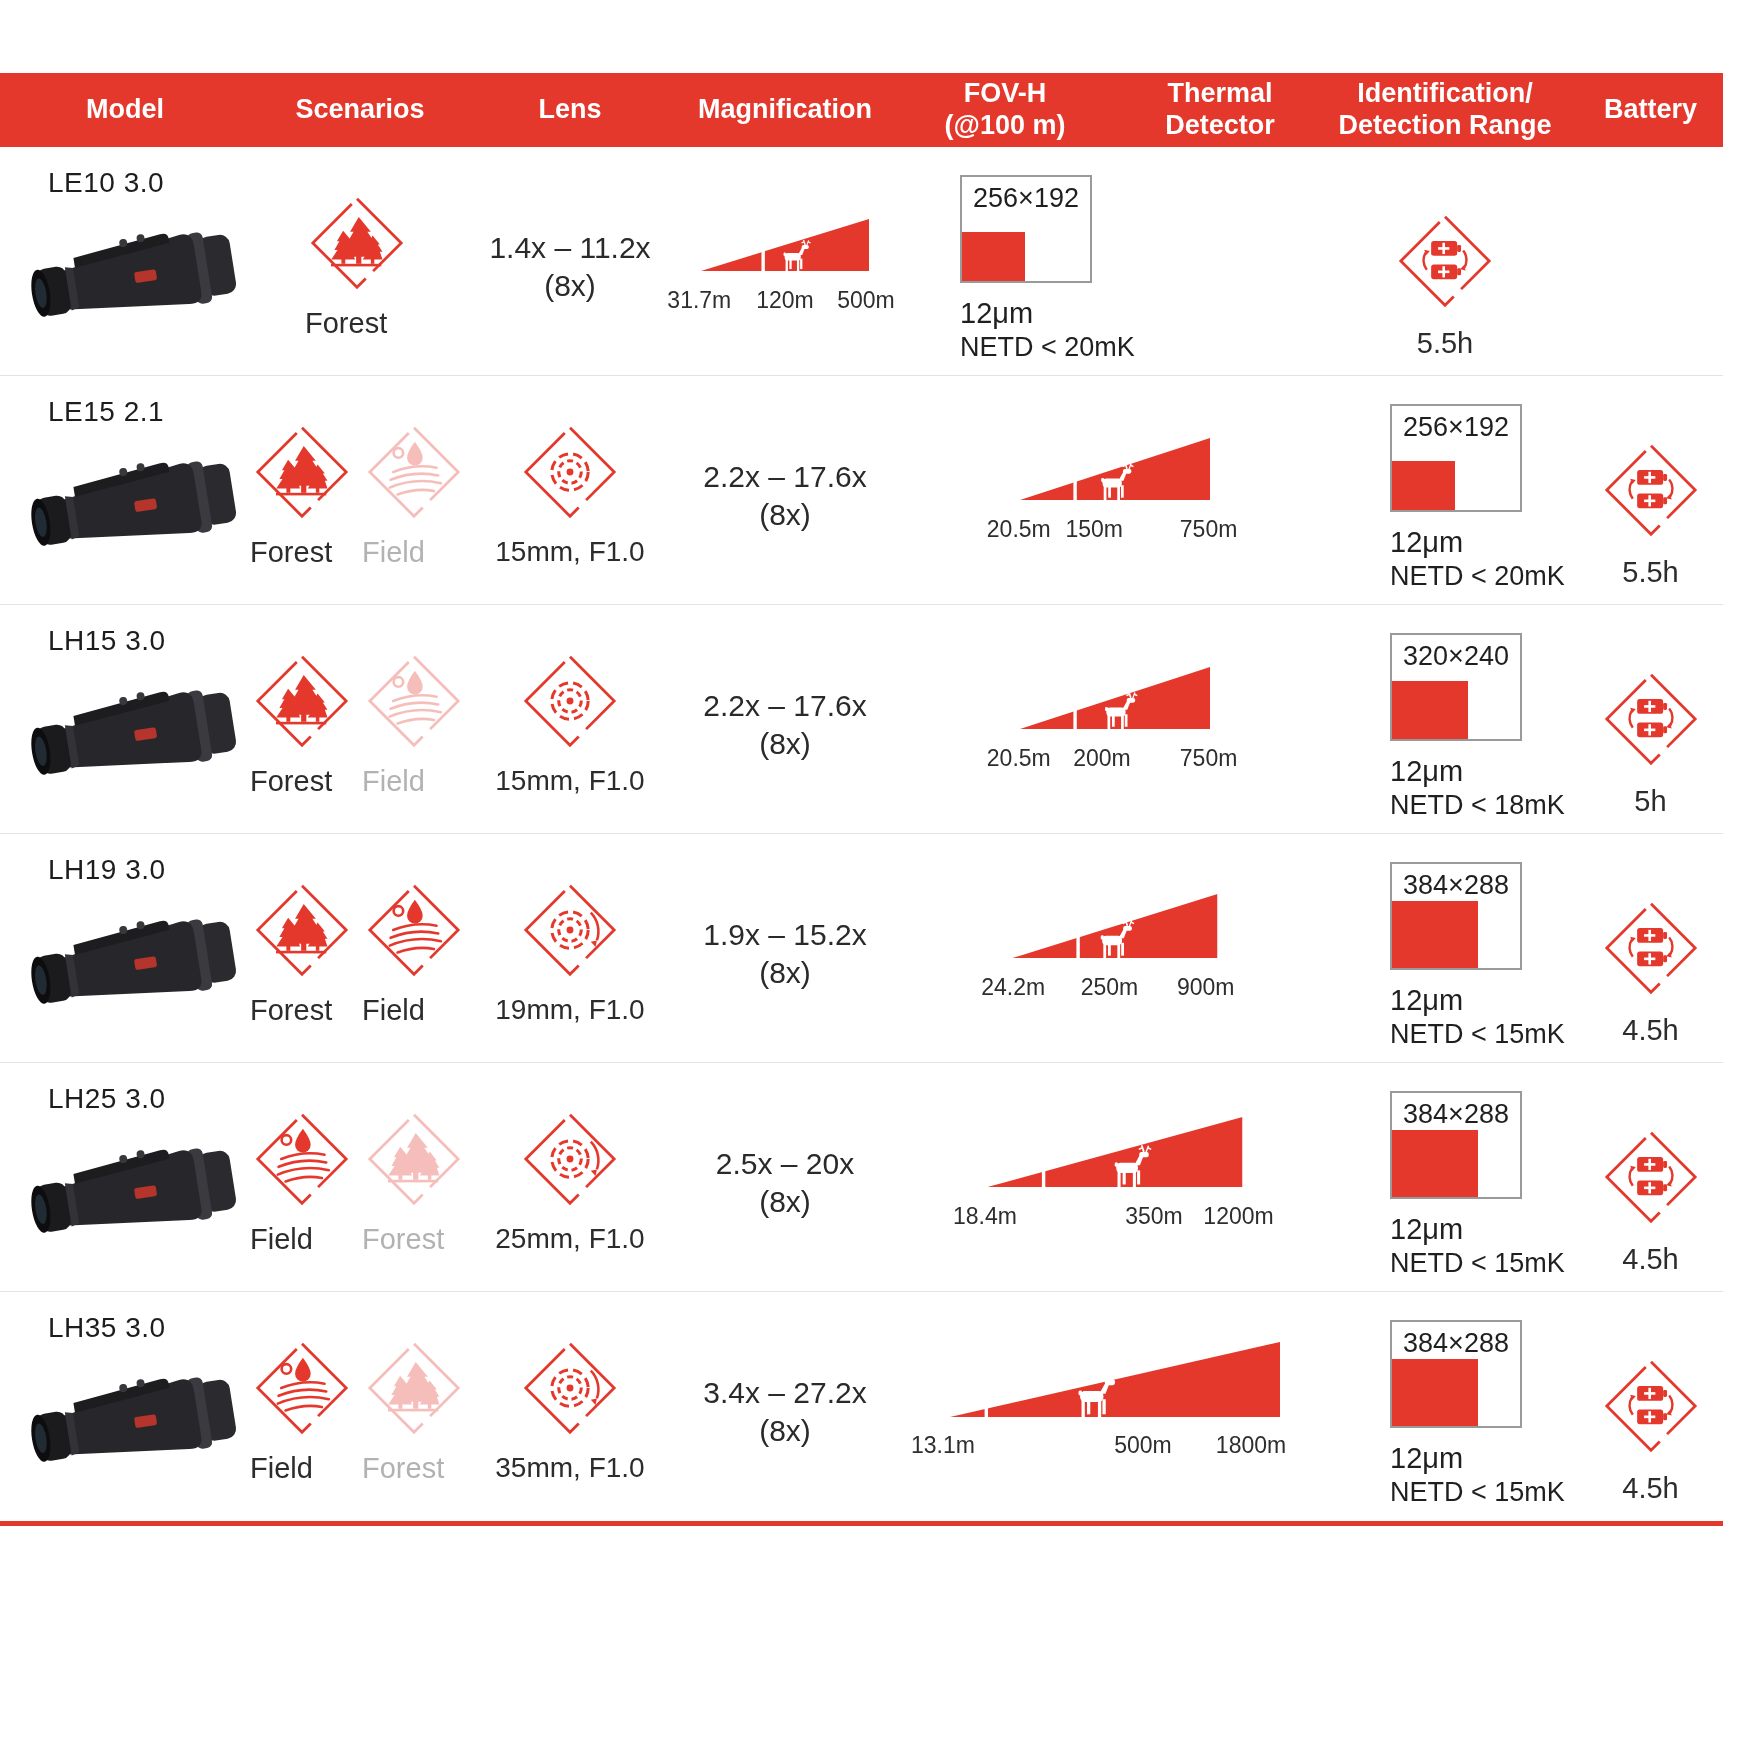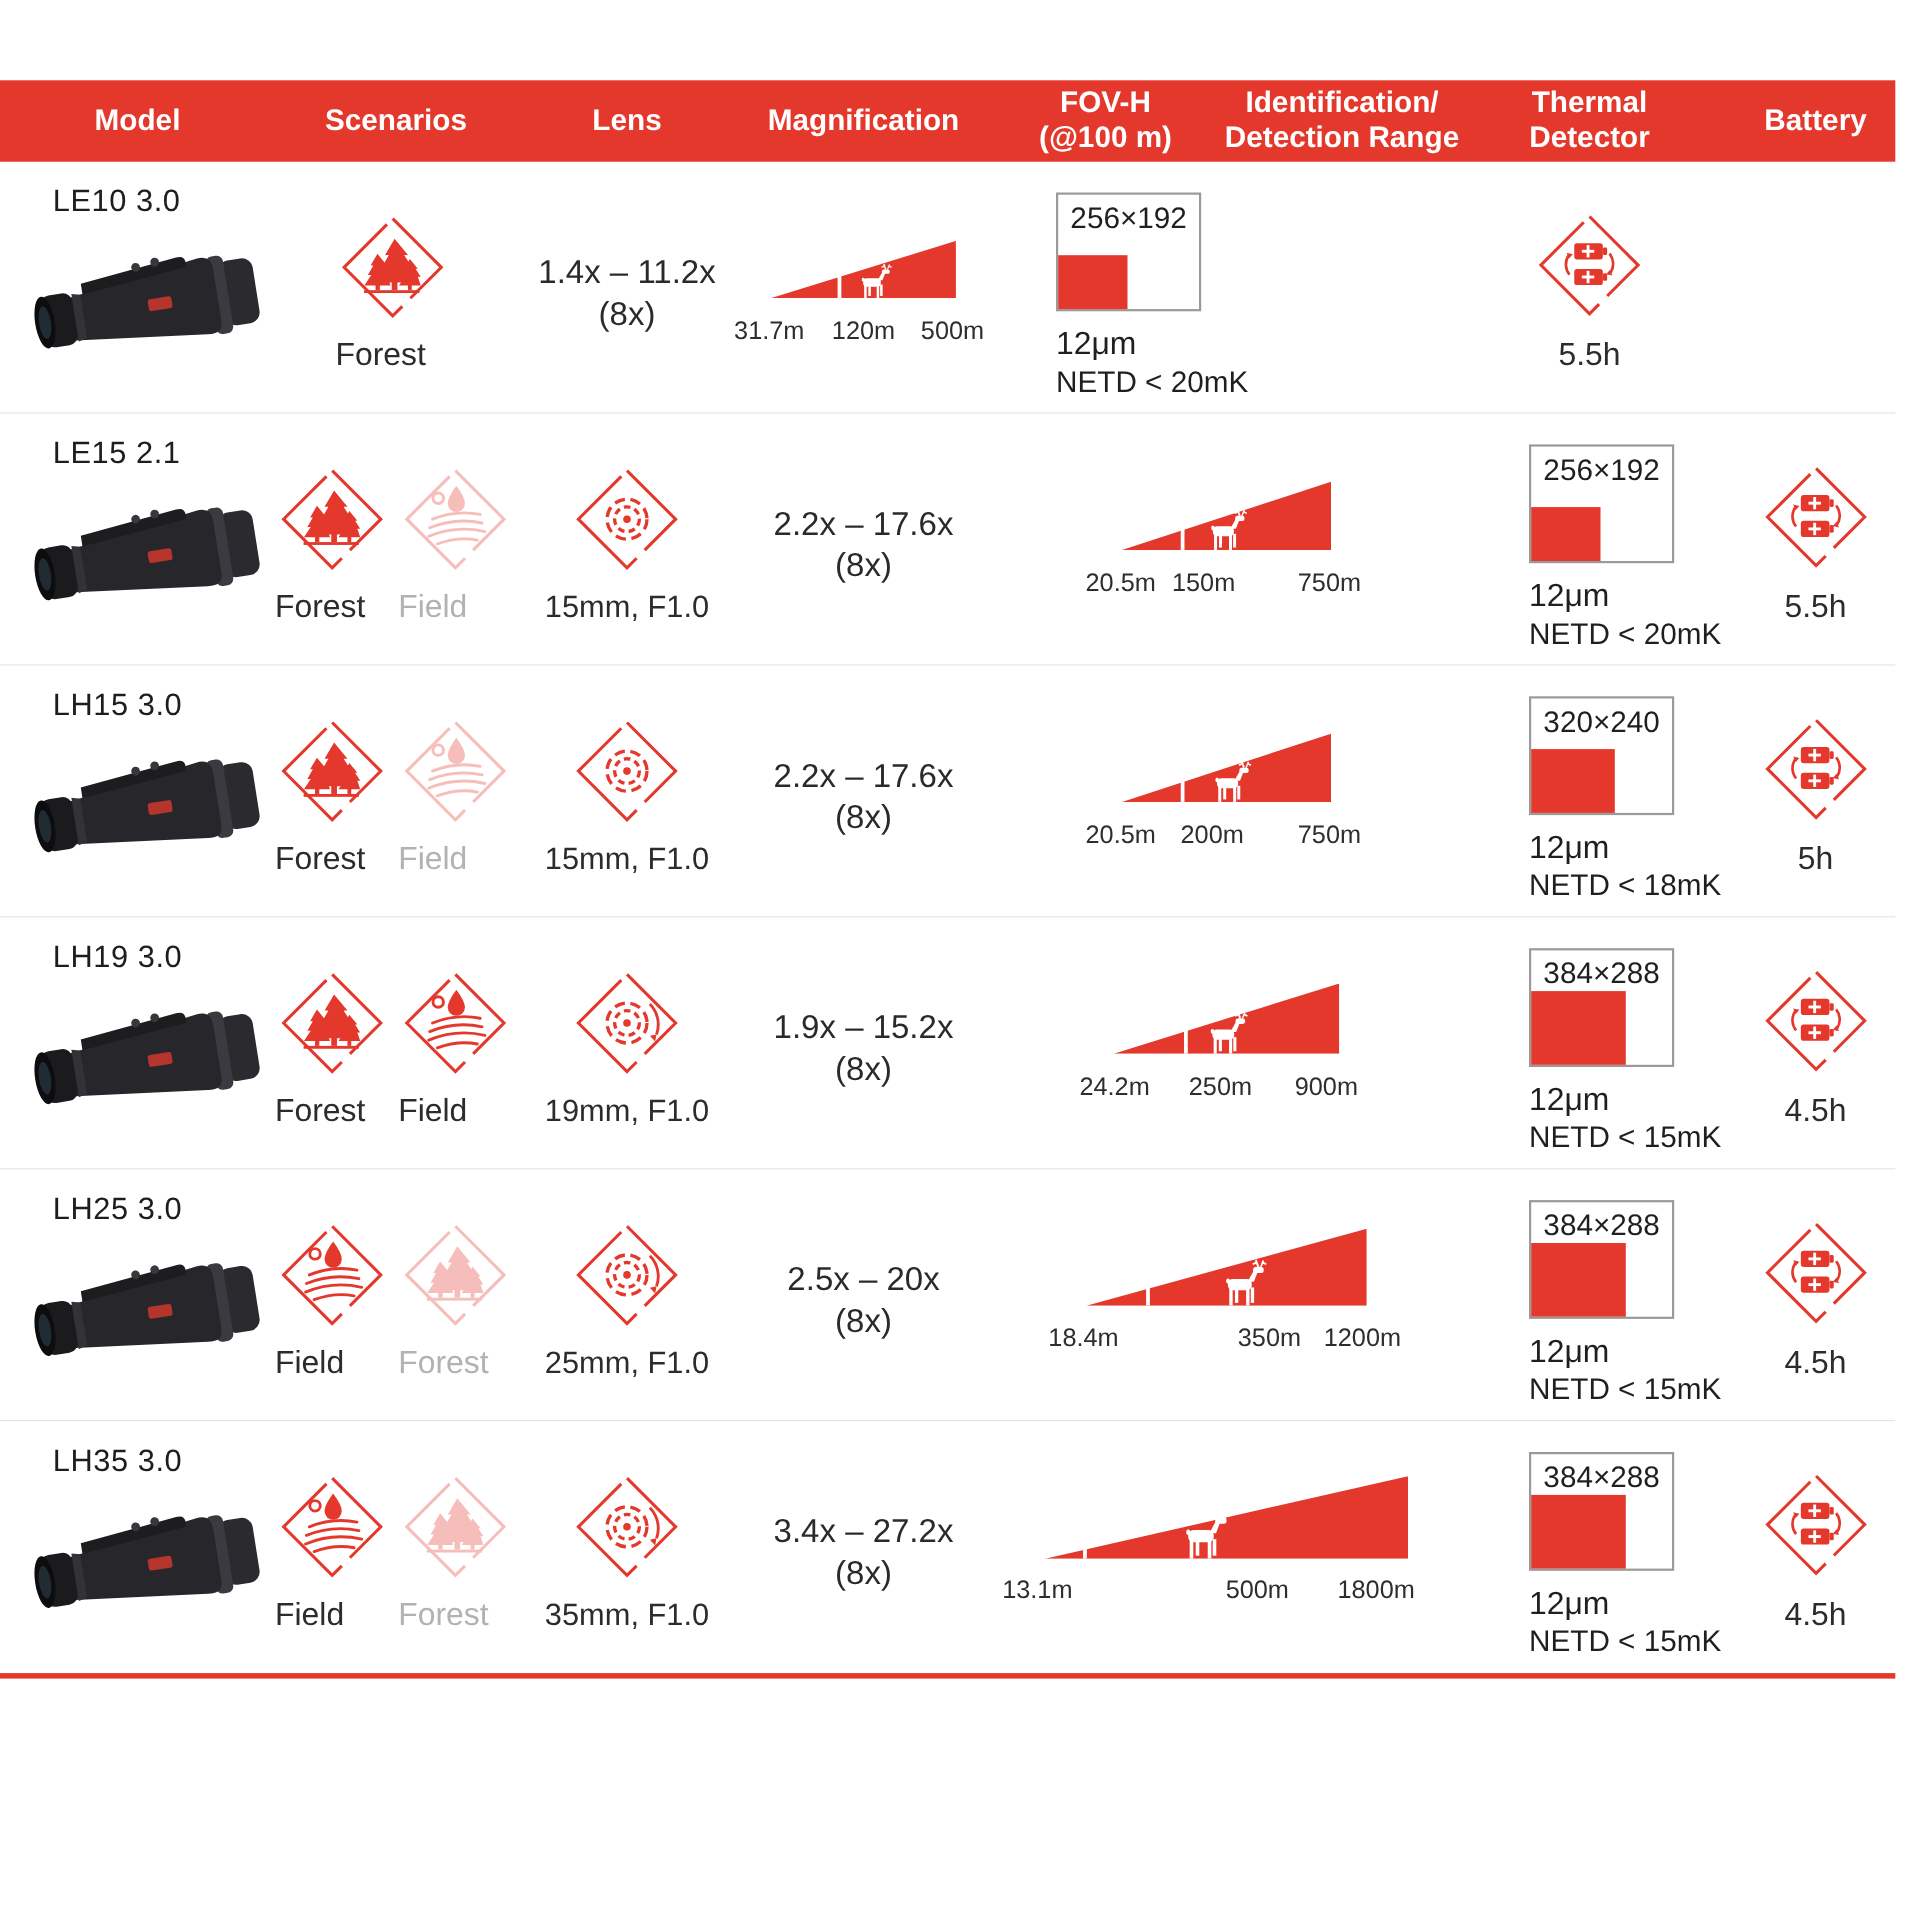--- a/index.html
+++ b/index.html
@@ -41,21 +41,21 @@
   .fov-labels span{position:absolute;transform:translateX(-50%);font-size:23px;font-weight:500;
                    color:#2e2e2e;white-space:nowrap;top:0;}
   
   .thermal-cell{padding:28px 0 0 60px;}
   .thermal-box{position:relative;width:128px;height:104px;background:#fff;border:2px solid #9a9a9a;}
   .thermal-res{position:relative;z-index:2;text-align:center;margin-top:6px;font-size:27px;font-weight:500;color:#1f1f1f;}
   .thermal-fill{position:absolute;left:0;bottom:0;z-index:1;}
   .thermal-pitch{margin-top:14px;font-size:29px;font-weight:500;color:#1f1f1f;}
   .thermal-netd{margin-top:2px;font-size:27px;font-weight:500;color:#1f1f1f;white-space:nowrap;}
   
-  .batt-cell{display:flex;flex-direction:column;align-items:center;padding-top:42px;}
+  .batt-cell{display:flex;flex-direction:column;align-items:center;padding-top:62px;}
   .batt-icon svg{width:104px;height:104px;display:block;}
   .batt-hours{margin-top:14px;font-size:29px;}
 </style>
 </head>
 <body>
 
 <div class="page">
 
   <div class="header" style="background: rgb(229, 56, 44);">
     <div class="hcell">
@@ -68,26 +68,26 @@
         <span>Lens</span>
       </div>
     <div class="hcell">
         <span>Magnification</span>
       </div>
     <div class="hcell">
         <span>FOV-H</span>
         <span>(@100 m)</span>
       </div>
     <div class="hcell">
+        <span>Thermal</span>
+        <span>Detector</span>
+      </div>
+    <div class="hcell">
         <span>Identification/</span>
         <span>Detection Range</span>
-      </div>
-    <div class="hcell">
-        <span>Thermal</span>
-        <span>Detector</span>
       </div>
     <div class="hcell">
         <span>Battery</span>
       </div>
   </div>
 
   <div class="rows" id="rows">
   <div class="row">
     <div class="cell model-cell">
       <div class="model-name">LE10 3.0</div>

